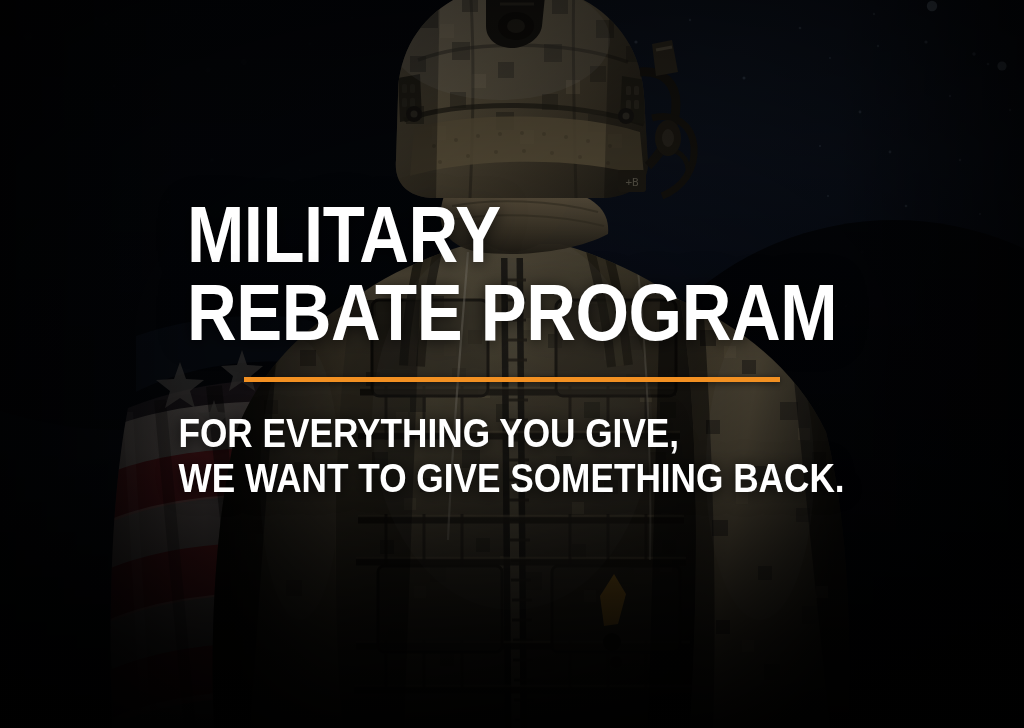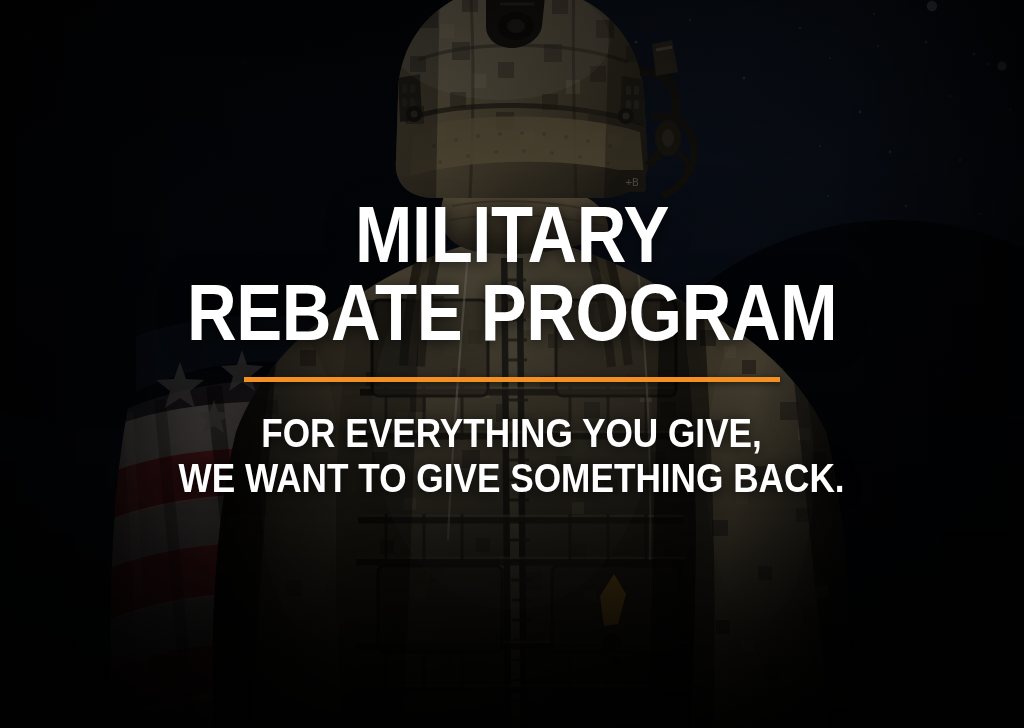--- a/index.html
+++ b/index.html
@@ -52,21 +52,21 @@
       linear-gradient(to right, rgba(0,0,0,.55) 0%, rgba(0,0,0,0) 18%, rgba(0,0,0,0) 82%, rgba(0,0,0,.55) 100%);
     pointer-events:none;
   }
 
   
   .content{
     position:absolute; inset:0;
     display:flex; flex-direction:column;
     align-items:center; justify-content:flex-start;
     padding-top:196px;
-    text-align:center;
+    text-align:left;
   }
   .headline{
     color:#ffffff;
     font-family:"Liberation Sans", sans-serif;
     font-weight:700;
     font-size:80px;
     line-height:0.97;
     letter-spacing:-0.5px;
     transform:scaleX(0.86);
     transform-origin:center top;

